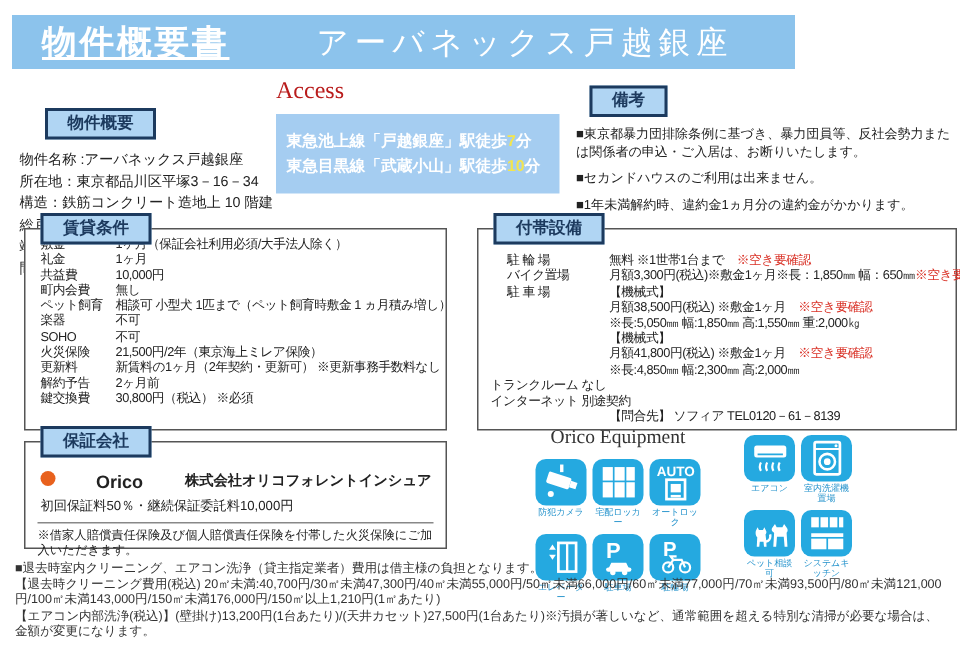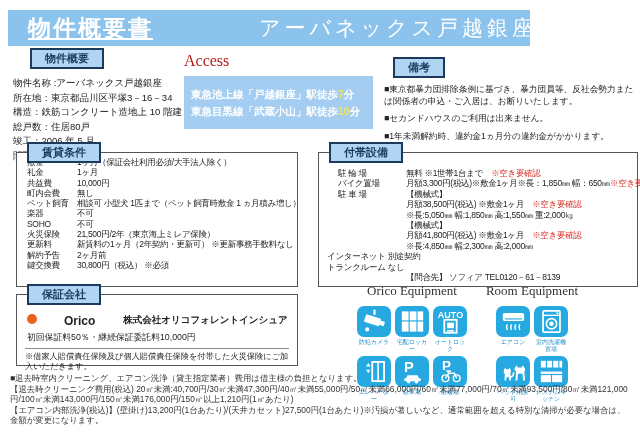--- a/index.html
+++ b/index.html
@@ -1,29 +1,29 @@
 <!DOCTYPE html>
 <html><head>
 <meta charset="utf-8">
 <style>
   html,body{margin:0;padding:0;background:#fff;}
   .page{position:relative;width:640px;height:443px;background:#ffffff;overflow:hidden;
         font-family:"Liberation Sans",sans-serif;color:#222;}
   
   .titlebar{position:absolute;left:8px;top:10px;width:522px;height:36px;background:#8cc3ec;
-            display:flex;align-items:center;gap:48px;}
+            display:flex;align-items:center;}
   .doc-title{font-family:"Liberation Serif",serif;color:#fff;font-size:23px;font-weight:bold;
              text-decoration:underline;letter-spacing:2px;margin-left:20px;white-space:nowrap;}
   .prop-name{font-family:"Liberation Serif",serif;color:#fff;font-size:21px;letter-spacing:4px;
              margin-left:58px;white-space:nowrap;}
   
   .sec-hdr{display:inline-block;background:#b0d5f3;border:2px solid #1c3a5e;color:#1c3a5e;
            font-weight:bold;font-size:11px;line-height:15px;padding:1px 13px;white-space:nowrap;}
   
-  .overview{position:absolute;left:13px;top:48px;width:170px;}
+  .overview{position:absolute;left:13px;top:72px;width:170px;}
   .overview .sec-hdr{margin-left:17px;}
   .ov-rows{margin-top:7px;font-size:9.5px;line-height:14.6px;color:#222;white-space:nowrap;}
   
   .access{position:absolute;left:184px;top:52px;}
   .access-title{font-family:"Liberation Serif",serif;font-size:16px;color:#b91c1c;}
   .access-box{margin-top:6px;width:182px;height:53px;background:#a5cdf1;color:#fff;font-weight:bold;
               font-size:10.5px;line-height:17px;display:flex;flex-direction:column;justify-content:center;
               padding-left:7px;white-space:nowrap;}
   .minutes{color:#f3e54e;}
   
@@ -184,24 +184,24 @@
         </div>
         <div class="f-row">
           <span class="f-lbl"></span>
           <span class="f-val"><span>月額41,800円(税込) ※敷金1ヶ月　</span><span class="red">※空き要確認</span></span>
         </div>
         <div class="f-row">
           <span class="f-lbl"></span>
           <span class="f-val"><span>※長:4,850㎜ 幅:2,300㎜ 高:2,000㎜</span></span>
         </div>
         <div class="f-row">
+          <span class="f-val">トランクルーム なし</span>
+        </div>
+        <div class="f-row">
           <span class="f-val">インターネット 別途契約</span>
-        </div>
-        <div class="f-row">
-          <span class="f-val">トランクルーム なし</span>
         </div>
         <div class="f-row">
           <span class="f-lbl"></span>
           <span class="f-val"><span>【問合先】 ソフィア TEL0120－61－8139</span></span>
         </div>
       </div>
   </div>
 
   <div class="box guarantor">
     <span class="sec-hdr">保証会社</span>
@@ -287,21 +287,20 @@
                 <path d="M7.5 18l3-4.5h5l2 4.5M10.5 13.5L9 11.5h3.5"></path>
               </g>
             </svg>
           </div>
           <div class="equip-label">駐輪場</div>
         </div>
       </div>
   </div>
 
   <div class="equip room-equip">
-    <div class="equip-title">Room Equipment</div>
     <div class="equip-grid">
         <div class="equip-item">
           <div class="tile">
             <svg viewBox="0 0 24 24">
               <rect x="2.5" y="4.5" width="19" height="7" rx="1.5" fill="#fff"></rect>
               <line x1="4.5" y1="9.7" x2="19.5" y2="9.7" stroke="#25a9e0" stroke-width="1"></line>
               <g stroke="#fff" stroke-width="1.3" fill="none">
                 <path d="M6.5 14.5c-1 1.8-1 3.2 0 5"></path>
                 <path d="M10.2 14.5c-1 1.8-1 3.2 0 5"></path>
                 <path d="M13.9 14.5c-1 1.8-1 3.2 0 5"></path>

